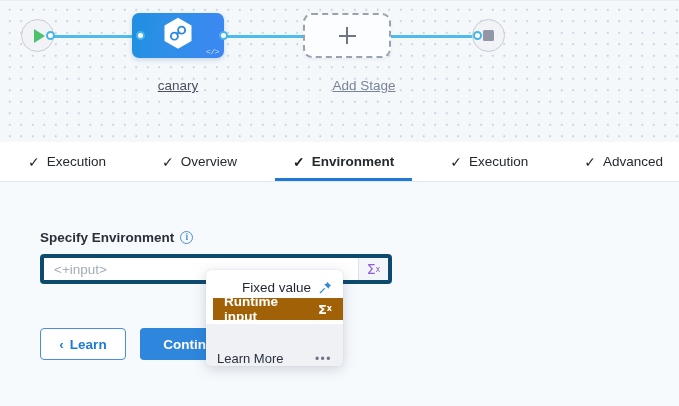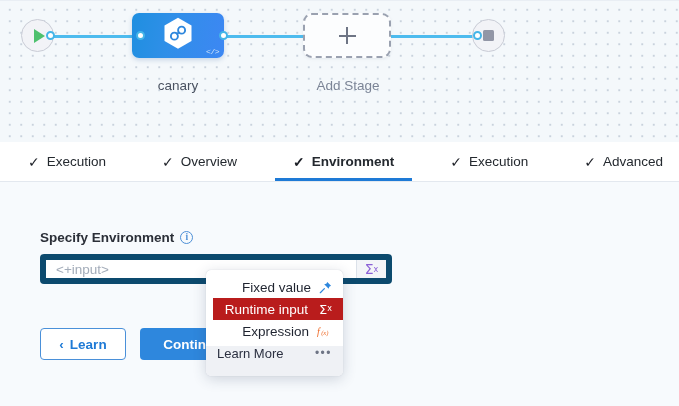--- a/index.html
+++ b/index.html
@@ -67,24 +67,24 @@
   .hexwrap {
     position:absolute; left:50%; top:50%; transform: translate(-50%,-52%);
   }
   .code-glyph {
     position: absolute; right: 5px; bottom: 2px;
     font-size: 8px; color: #cfe4fb; font-family: "Liberation Mono", monospace;
     letter-spacing: -0.5px;
   }
   .node-label {
     position: absolute; top: 78px; width: 120px; text-align: center;
-    font-size: 13.5px; color: #4a5261;
+    font-size: 13.5px; color: #4a5261; text-decoration: underline;
   }
   .node-label.canary { left: 118px; }
-  .node-label.addstage { left: 288px; color: #7b8496; }
+  .node-label.addstage { left: 304px; color: #7b8496; }
 
   
   .add-stage {
     position: absolute; left: 303px; top: 13px; width: 88px; height: 45px;
     border: 2px dashed #9aa1b0; border-radius: 9px; background: #fcfdfe;
     display:flex; align-items:center; justify-content:center; z-index:2;
     box-shadow: 0 1px 3px rgba(120,130,150,0.13);
   }
   .plus {
     position: relative; width: 17px; height: 17px;
@@ -127,21 +127,21 @@
   }
   .info-icon {
     width: 13px; height: 13px; border-radius: 50%;
     border: 1.3px solid #4d8fd6; color: #4d8fd6;
     font-size: 9.5px; line-height: 11px; text-align: center;
     font-family: "Liberation Serif", serif;
   }
   .input-row {
     position: absolute; left: 40px; top: 57px; width: 352px; height: 30px;
     display: flex; background: #ffffff;
-    border: 6px solid #0c4a6e; border-radius: 4px; overflow: hidden;
+    border: 4px solid #0c4a6e; border-radius: 4px; overflow: hidden;
   }
   .input-row input {
     flex: 1; border: none; outline: none; background: transparent;
     padding: 0 10px; font-size: 13.5px; color: #a3acb9;
     font-family: "Liberation Sans", sans-serif;
   }
   .sigma-btn {
     width: 30px; background: #f3f5f8; border-left: 1px solid #dbe1e9;
     display:flex; align-items:center; justify-content:center;
     color: #8a5fd6; font-size: 14px; cursor: pointer;
@@ -172,31 +172,31 @@
     background: #ffffff; border-radius: 5px;
     box-shadow: 0 3px 14px rgba(40,55,85,0.20), 0 0 1px rgba(40,55,85,0.25);
     z-index: 20; overflow: hidden;
   }
   .dd-items { padding: 6px 0 4px 7px; }
   .dd-item {
     display:flex; align-items:center; justify-content:flex-end; gap: 8px;
     height: 22px; padding: 0 11px; font-size: 13.5px; color:#1f2430;
     cursor: pointer;
   }
-  .dd-item.selected { background: #b91c1c; color:#ffffff; font-weight:normal;gap:11px; }
+  .dd-item.selected { background: #a16207; color:#ffffff; font-weight:bold;gap:11px; }
   .dd-icon { font-size: 13px; line-height:1; display:flex; align-items:center; }
   .dd-icon.pin { color:#2e87dd; font-size: 14px; }
   .dd-item.selected .dd-icon.sigma { color:#ffffff; }
   .dd-icon.sigma { color:#8a5fd6; font-family:"DejaVu Sans", sans-serif; }
   .dd-icon.sigma sup { font-size: 8px; }
   .dd-icon.fx { color:#ef6c2a; font-style: italic; font-size: 12px;
                 font-family:"Liberation Serif", serif; }
   .dd-footer {
-    display:flex; align-items:flex-start; justify-content:space-between;
-    height: 30px; padding: 0 11px; background:#eff1f5;
+    display:flex; align-items:flex-end; justify-content:space-between;
+    height: 42px; padding: 0 11px; background:#eff1f5;
     font-size: 13px; color:#2b3040; cursor:pointer;
   }
   .dots { color:#6e7585; letter-spacing:1.5px; font-size:12px; }
 </style>
 </head>
 <body>
 
 <div id="app">
 
   <div class="canvas">
@@ -301,29 +301,20 @@
       </div>
 
       <div class="dd-item selected">
         <span>Runtime input</span>
         <span class="dd-icon sigma">
             <span>Σ</span>
             <sup>x</sup>
           </span>
       </div>
 
-      <div class="dd-item">
-        <span>Expression</span>
-        <span class="dd-icon fx">
-          <svg width="15" height="13" viewBox="0 0 18 14">
-            <text x="0" y="11" font-family="Liberation Serif, serif" font-style="italic" font-size="12" fill="#ef6c2a">f</text>
-            <text x="5" y="11.5" font-family="Liberation Serif, serif" font-size="8" fill="#ef6c2a">(x)</text>
-          </svg>
-        </span>
-      </div>
     </div>
 
     <div class="dd-footer">
       <span>Learn More</span>
       <span class="dots">•••</span>
     </div>
   </div>
 
 </div>
 

